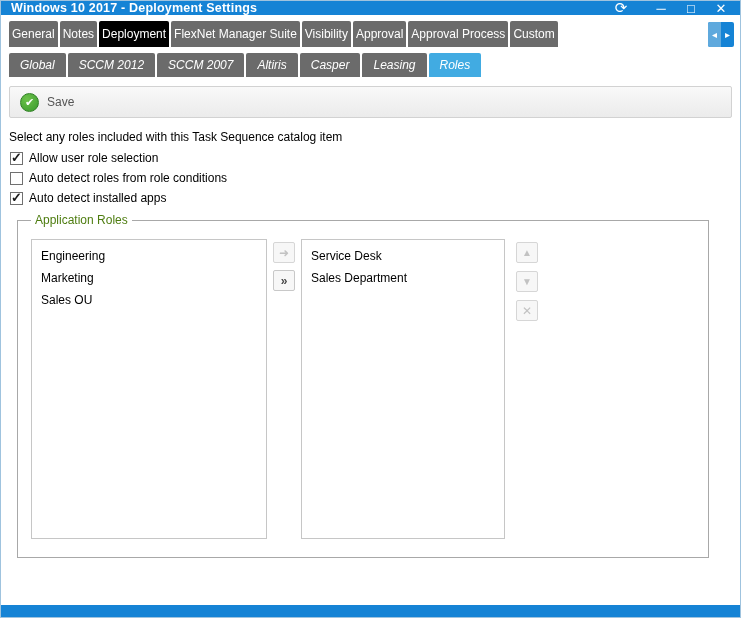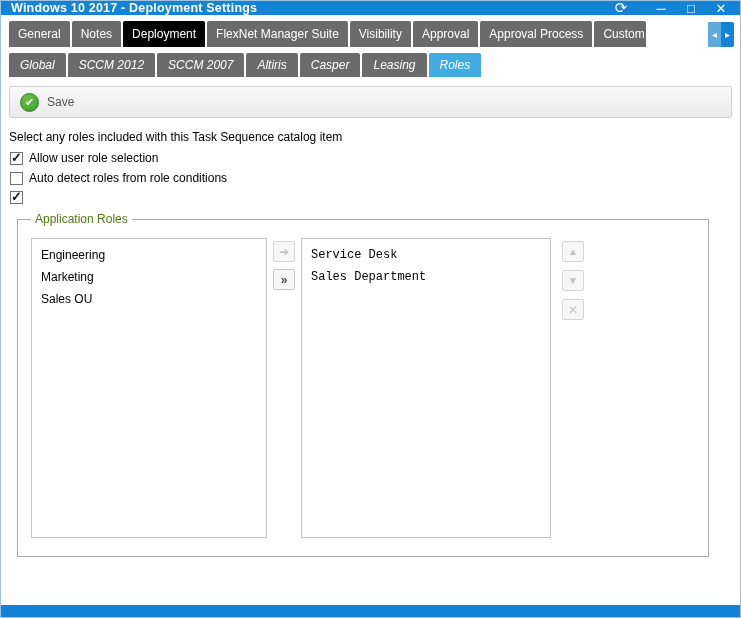--- a/index.html
+++ b/index.html
@@ -32,21 +32,21 @@
   }
   .win-btn.refresh { font-size: 15px; margin-right: 10px; }
   
   .tabs {
     display: flex; gap: 2px; align-items: flex-end;
     padding: 6px 6px 0 8px;
     background: #fff;
   }
   .tab {
     background: #6b6b6b; color: #fff;
-    font-size: 12px; padding: 6px 9px;
+    font-size: 12px; padding: 6px 3px;
     border-radius: 2px 2px 0 0;
     white-space: nowrap; cursor: pointer;
   }
   .tab.active { background: #000000; }
   .tab.truncated { max-width: 52px; overflow: hidden; }
   .tab-scroller {
     margin-left: auto;
     display: flex; align-items: stretch;
     background: #1583d5; border-radius: 2px;
     height: 25px;
@@ -99,21 +99,21 @@
     border: 1px solid #a8a8a8;
     padding: 12px 13px 0 13px;
   }
   fieldset.roles-group legend { font-size: 12px; padding: 0 4px; margin-left: 0; color: #4d7c0f; }
   .roles-layout { display: flex; }
   .role-list {
     width: 236px; height: 300px;
     border: 1px solid #c6c6c6; background: #fff;
     overflow: auto; padding-top: 5px;
   }
-  .role-list.right { width: 250px; font-family: Liberation Mono, monospace; }
+  .role-list.right { width: 204px; }
   .role-item { padding: 4px 9px; font-size: 12px; cursor: default; }
   .btn-col { display: flex; flex-direction: column; align-items: center; }
   .move-col { width: 34px; padding-top: 3px; gap: 7px; }
   .order-col { width: 36px; padding-top: 3px; margin-left: 4px; gap: 8px; }
   .sm-btn {
     width: 22px; height: 21px;
     border: 1px solid #d6d6d6; border-radius: 2px;
     background: #f7f7f7;
     display: flex; align-items: center; justify-content: center;
     font-size: 12px; color: #c2c2c2; cursor: pointer; user-select: none;
@@ -177,20 +177,21 @@
     <div class="checkbox-row">
       <span class="checkbox checked"></span>
       <span>Allow user role selection</span>
     </div>
     <div class="checkbox-row">
       <span class="checkbox"></span>
       <span>Auto detect roles from role conditions</span>
     </div>
     <div class="checkbox-row">
       <span class="checkbox checked"></span>
+      <span>Auto detect installed apps</span>
     </div>
 
     <fieldset class="roles-group">
       <legend>Application Roles</legend>
       <div class="roles-layout">
 
         <div class="role-list">
           <div class="role-item">Engineering</div>
           <div class="role-item">Marketing</div>
           <div class="role-item">Sales OU</div>

